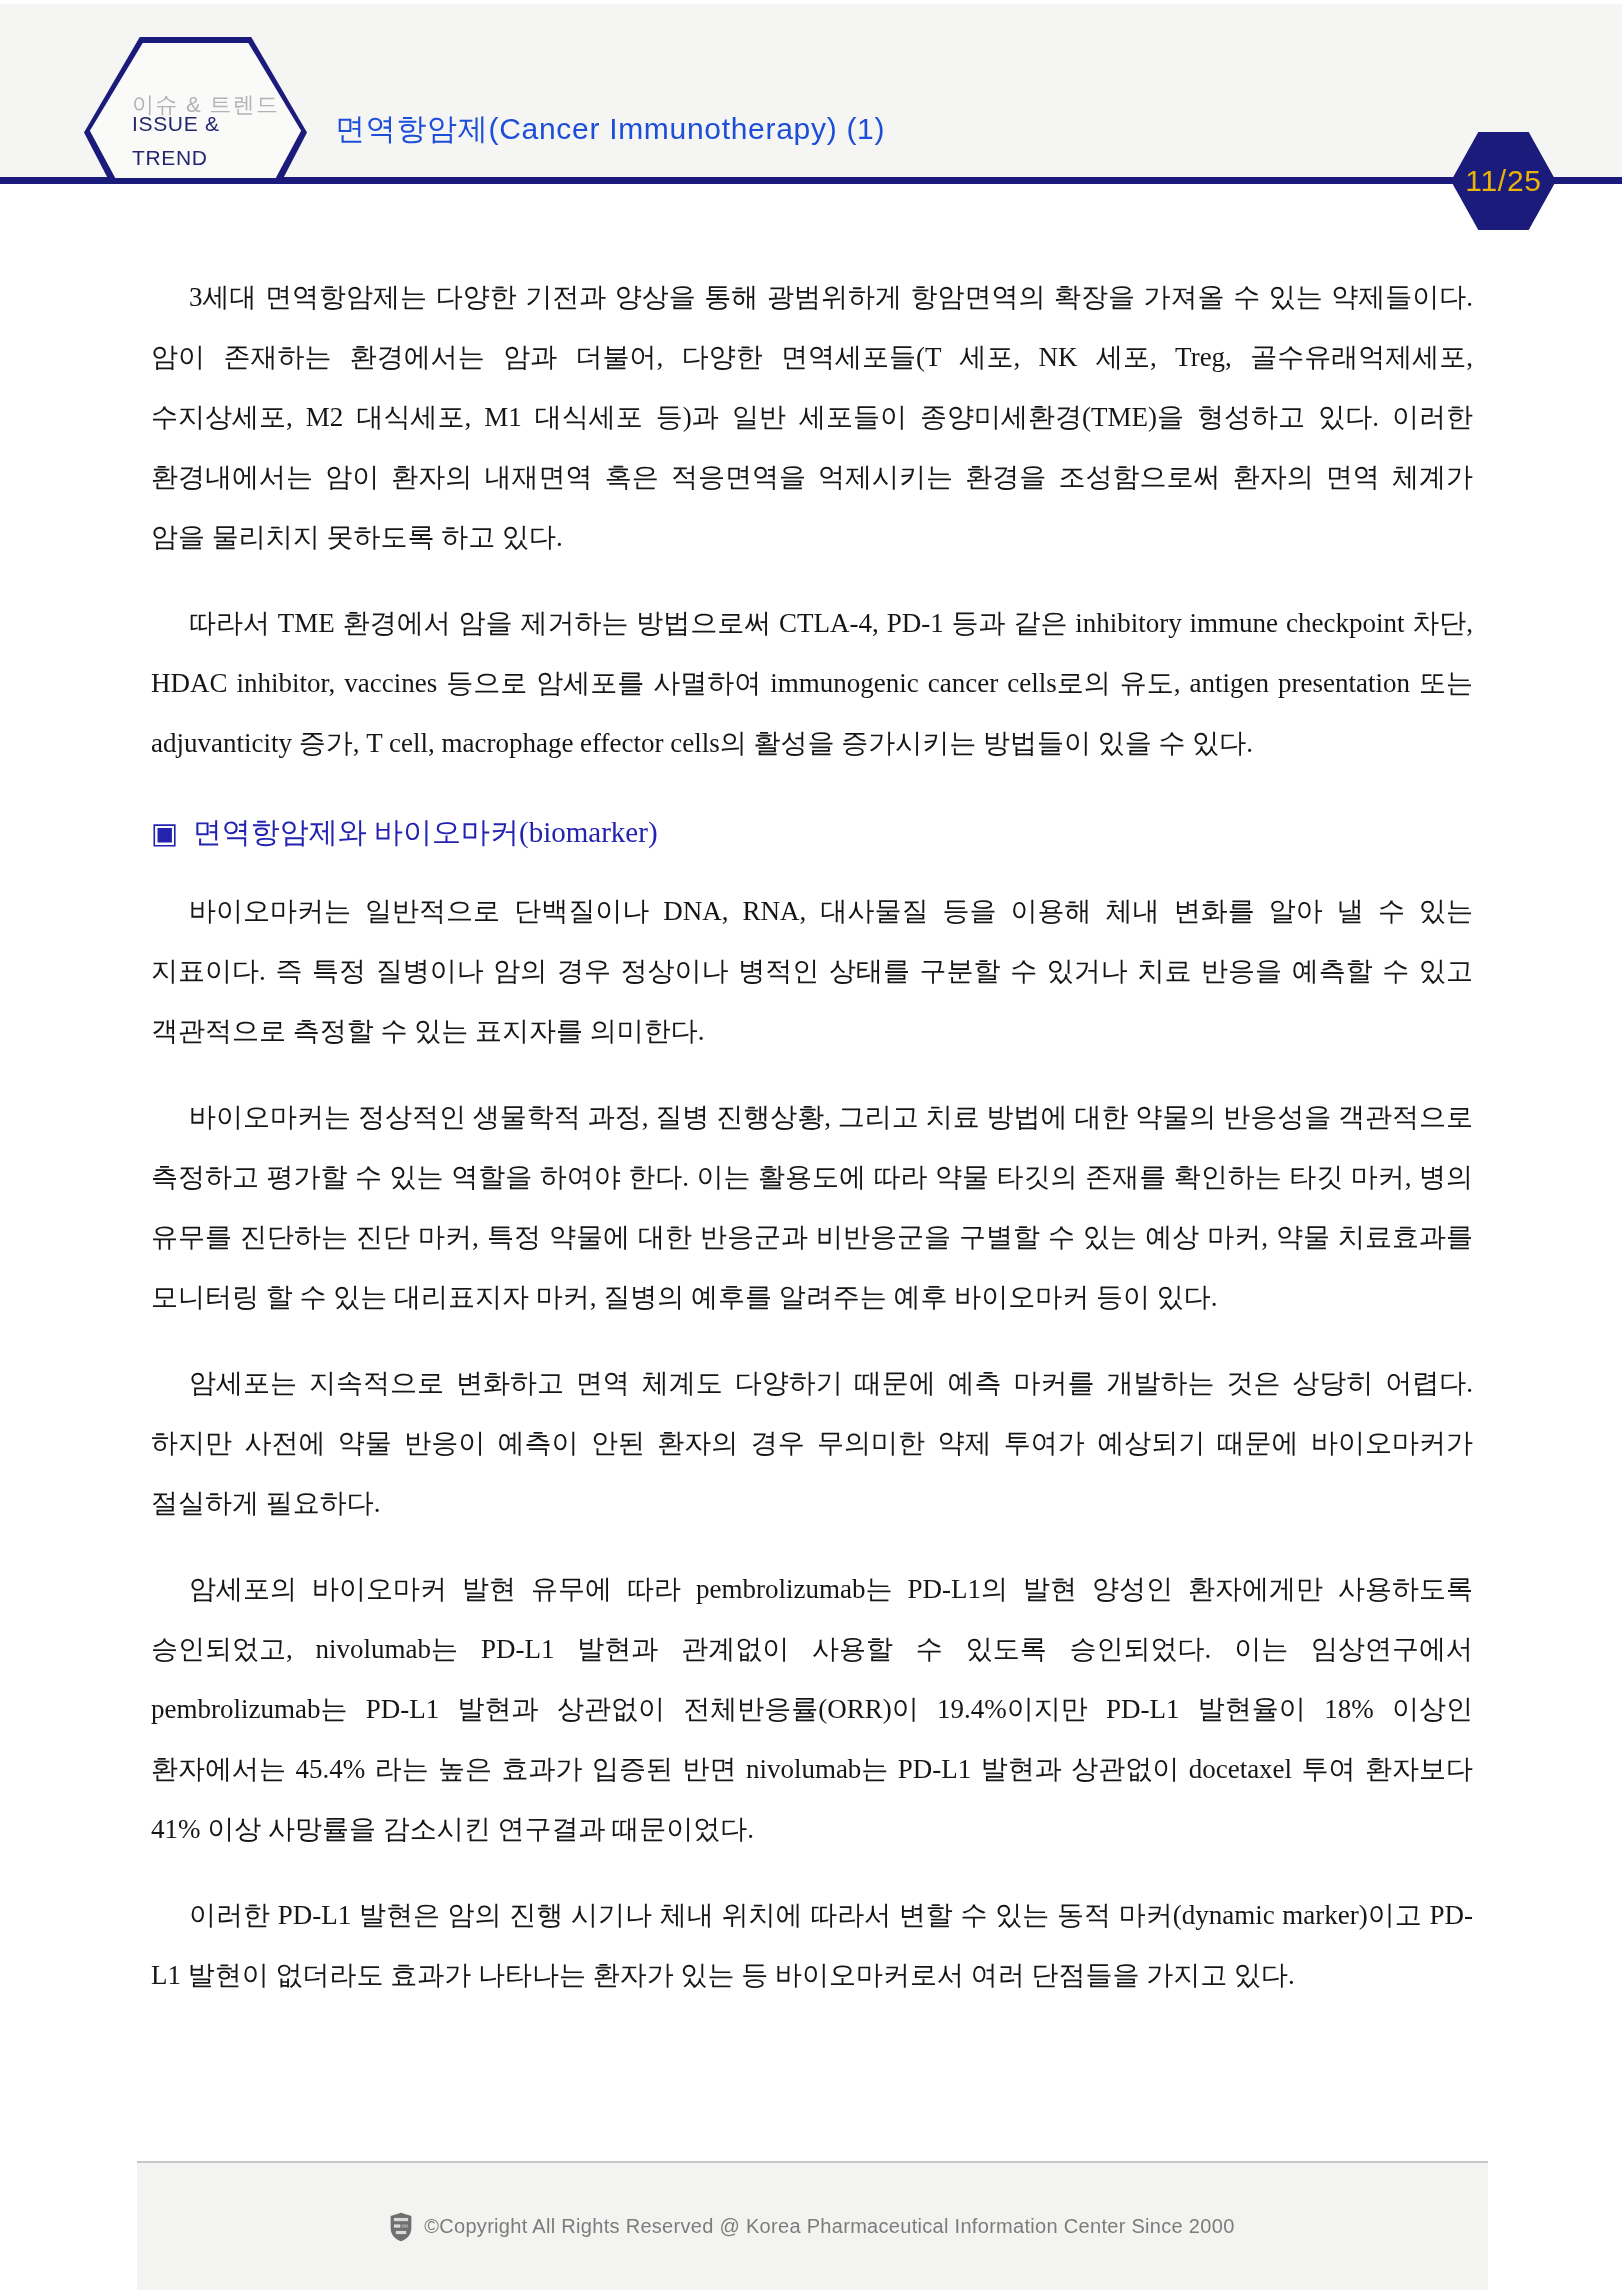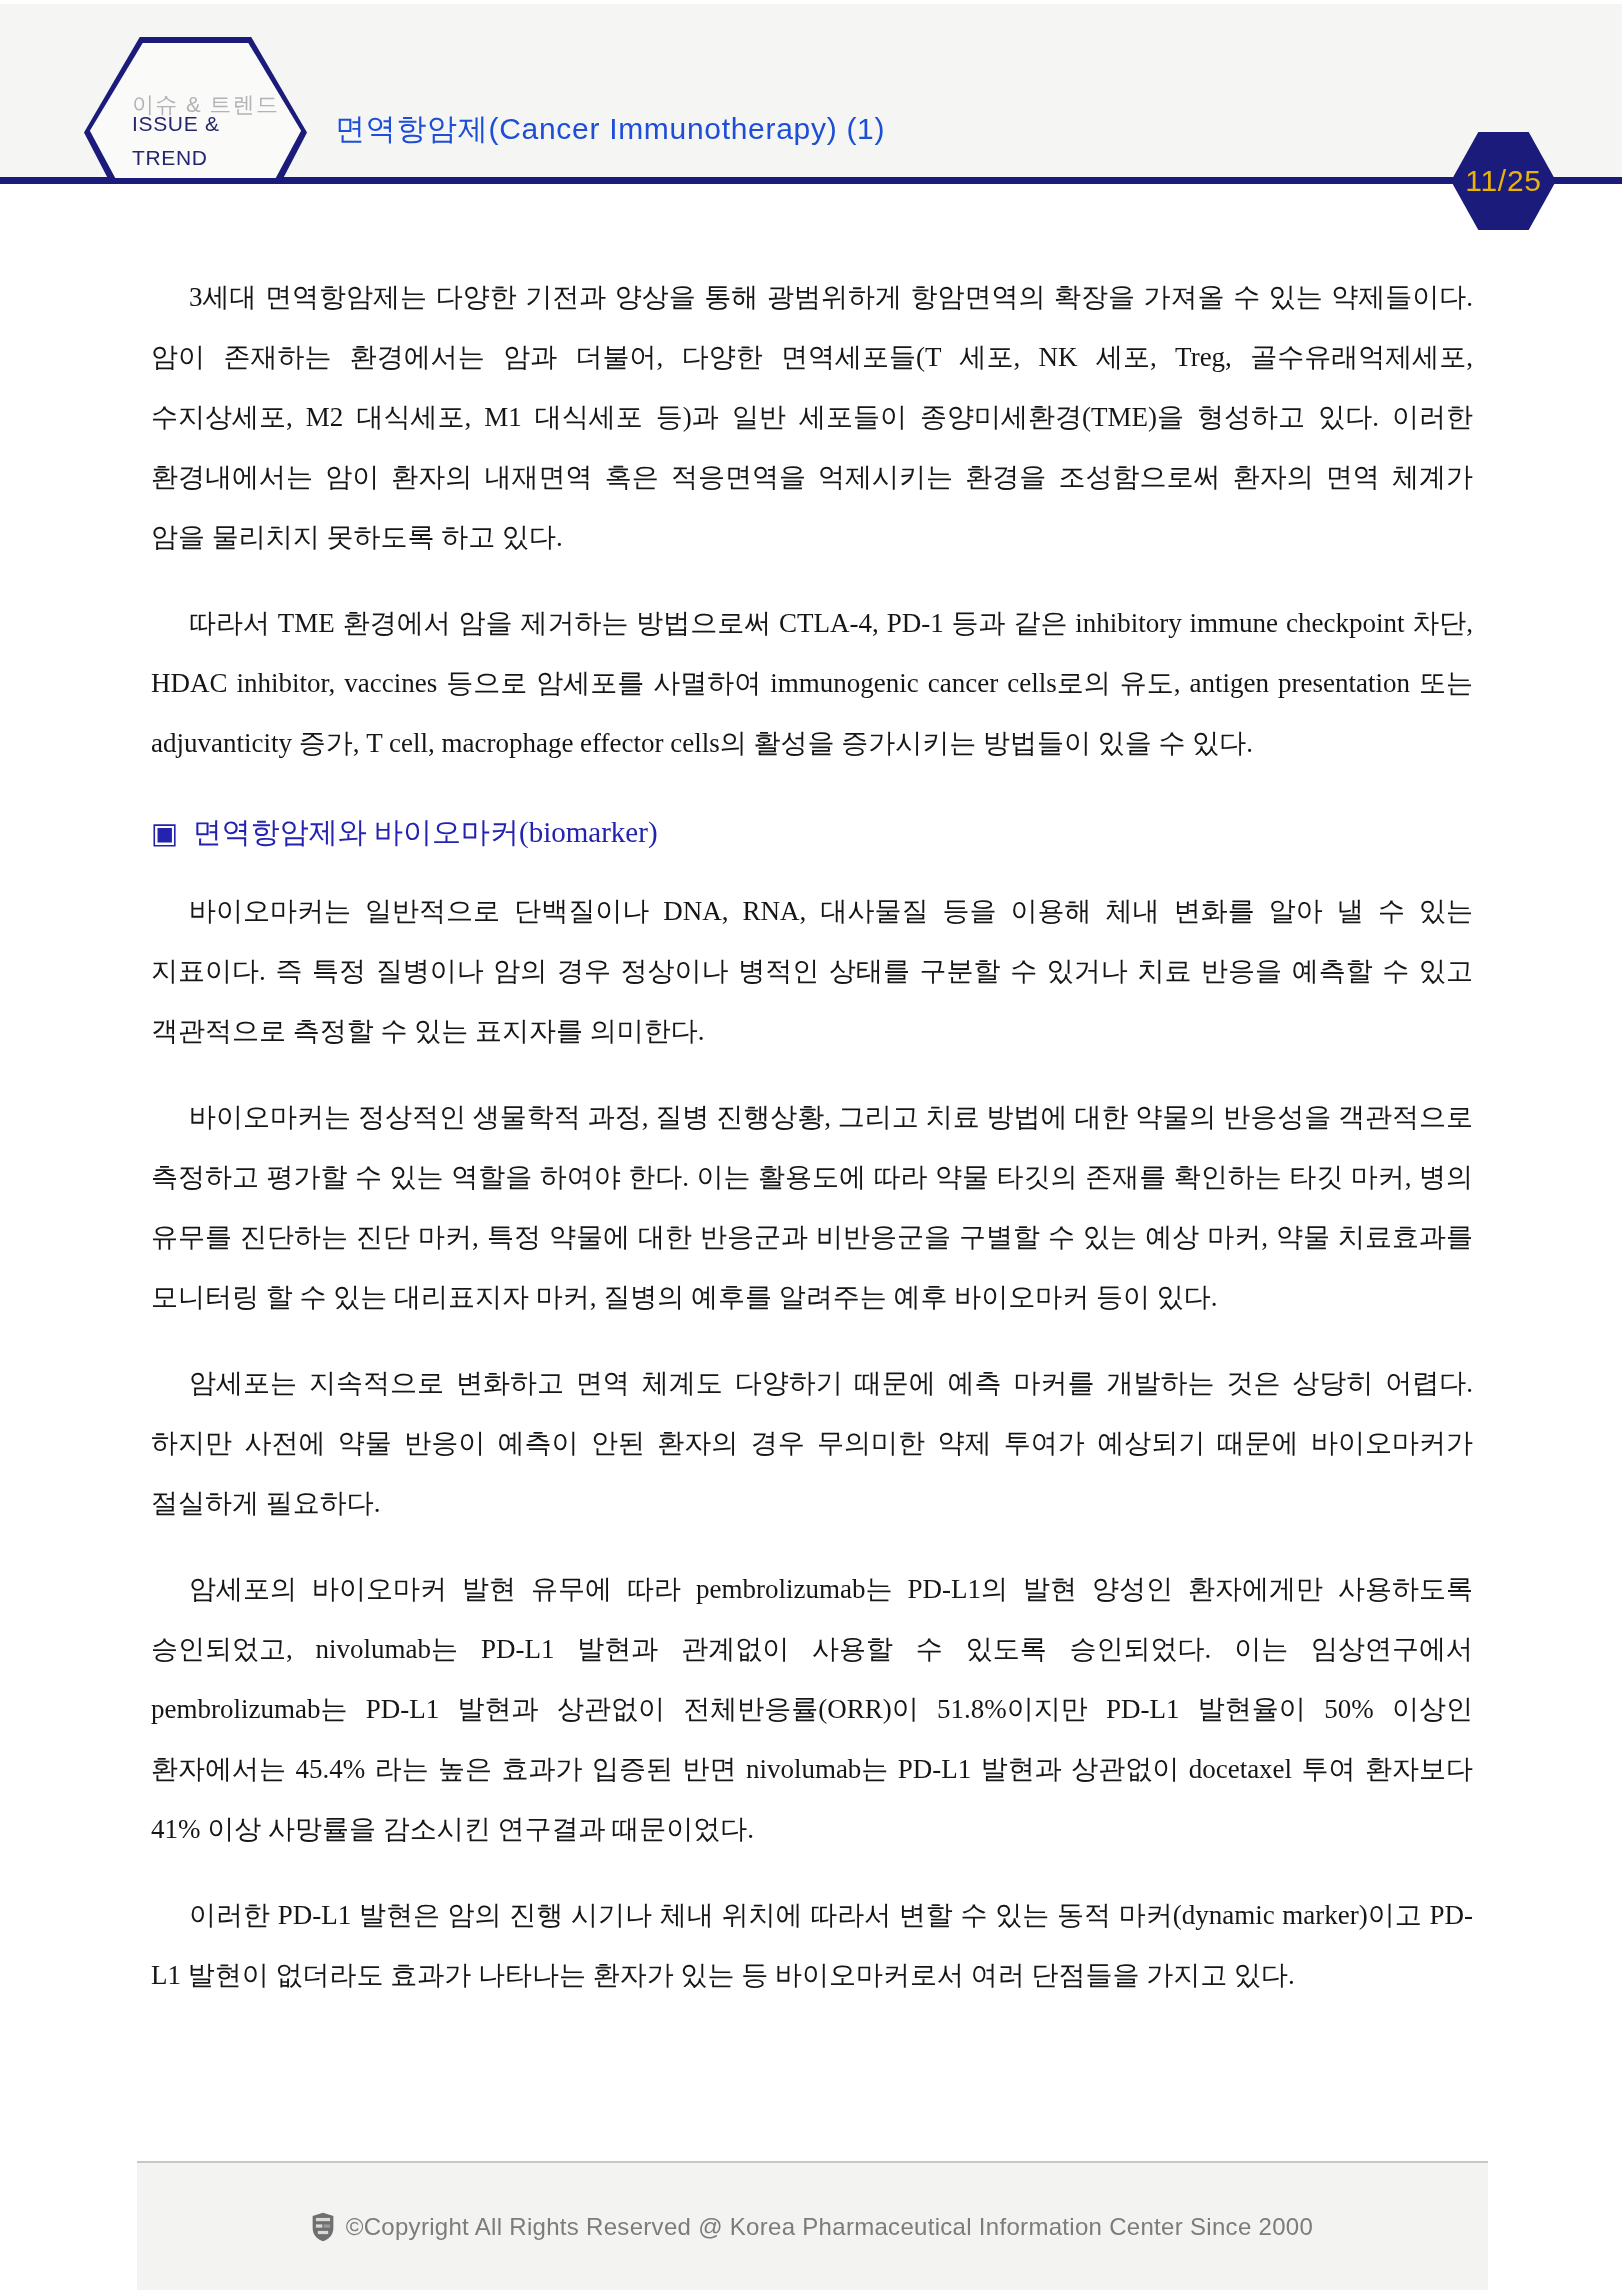--- a/index.html
+++ b/index.html
@@ -64,21 +64,21 @@
   .marker { font-family:"DejaVu Sans",sans-serif; font-size:29px; line-height:1; transform:translateY(1.3px); }
 
   
   .footer {
     position:absolute; left:137px; right:135px; top:2161px; height:127px;
     background:#f3f3f1; border-top:2.6px solid #c7c7c7;
     display:flex; align-items:center; justify-content:center; gap:11.8px;
   }
   .copyright {
     font-family:"Liberation Sans","DejaVu Sans",sans-serif;
-    font-size:24px; color:#7c7c7c; letter-spacing:0.3px;
+    font-size:20px; color:#7c7c7c; letter-spacing:0.3px;
   }
   .shield { display:inline-flex; }
 </style>
 </head>
 <body>
 
 <div class="page">
 
   <header>
     <div class="band"></div>
@@ -104,21 +104,21 @@
     <p class="body-p">따라서 TME 환경에서 암을 제거하는 방법으로써 CTLA-4, PD-1 등과 같은 inhibitory immune checkpoint 차단, HDAC inhibitor, vaccines 등으로 암세포를 사멸하여 immunogenic cancer cells로의 유도, antigen presentation 또는 adjuvanticity 증가, T cell, macrophage effector cells의 활성을 증가시키는 방법들이 있을 수 있다.</p>
 
     <h2 class="section-heading">
       <span class="marker">▣</span>
       <span>면역항암제와 바이오마커(biomarker)</span>
     </h2>
 
     <p class="body-p">바이오마커는 일반적으로 단백질이나 DNA, RNA, 대사물질 등을 이용해 체내 변화를 알아 낼 수 있는 지표이다. 즉 특정 질병이나 암의 경우 정상이나 병적인 상태를 구분할 수 있거나 치료 반응을 예측할 수 있고 객관적으로 측정할 수 있는 표지자를 의미한다.</p>
     <p class="body-p">바이오마커는 정상적인 생물학적 과정, 질병 진행상황, 그리고 치료 방법에 대한 약물의 반응성을 객관적으로 측정하고 평가할 수 있는 역할을 하여야 한다. 이는 활용도에 따라 약물 타깃의 존재를 확인하는 타깃 마커, 병의 유무를 진단하는 진단 마커, 특정 약물에 대한 반응군과 비반응군을 구별할 수 있는 예상 마커, 약물 치료효과를 모니터링 할 수 있는 대리표지자 마커, 질병의 예후를 알려주는 예후 바이오마커 등이 있다.</p>
     <p class="body-p">암세포는 지속적으로 변화하고 면역 체계도 다양하기 때문에 예측 마커를 개발하는 것은 상당히 어렵다. 하지만 사전에 약물 반응이 예측이 안된 환자의 경우 무의미한 약제 투여가 예상되기 때문에 바이오마커가 절실하게 필요하다.</p>
-    <p class="body-p">암세포의 바이오마커 발현 유무에 따라 pembrolizumab는 PD-L1의 발현 양성인 환자에게만 사용하도록 승인되었고, nivolumab는 PD-L1 발현과 관계없이 사용할 수 있도록 승인되었다. 이는 임상연구에서 pembrolizumab는 PD-L1 발현과 상관없이 전체반응률(ORR)이 51.8%이지만 PD-L1 발현율이 50% 이상인 환자에서는 45.4% 라는 높은 효과가 입증된 반면 nivolumab는 PD-L1 발현과 상관없이 docetaxel 투여 환자보다 41% 이상 사망률을 감소시킨 연구결과 때문이었다.</p>
+    <p class="body-p">암세포의 바이오마커 발현 유무에 따라 pembrolizumab는 PD-L1의 발현 양성인 환자에게만 사용하도록 승인되었고, nivolumab는 PD-L1 발현과 관계없이 사용할 수 있도록 승인되었다. 이는 임상연구에서 pembrolizumab는 PD-L1 발현과 상관없이 전체반응률(ORR)이 19.4%이지만 PD-L1 발현율이 18% 이상인 환자에서는 45.4% 라는 높은 효과가 입증된 반면 nivolumab는 PD-L1 발현과 상관없이 docetaxel 투여 환자보다 41% 이상 사망률을 감소시킨 연구결과 때문이었다.</p>
     <p class="body-p">이러한 PD-L1 발현은 암의 진행 시기나 체내 위치에 따라서 변할 수 있는 동적 마커(dynamic marker)이고 PD-L1 발현이 없더라도 효과가 나타나는 환자가 있는 등 바이오마커로서 여러 단점들을 가지고 있다.</p>
   </main>
 
   <footer class="footer">
     <span class="shield">
       <svg width="22" height="30" viewBox="0 0 34 46" aria-hidden="true">
         <path d="M17 1 L33 6 V24 C33 36 25 42 17 45 C9 42 1 36 1 24 V6 Z" fill="#6f6f6f"></path>
         <rect x="6" y="9" width="22" height="5" fill="#dadada"></rect>
         <rect x="6" y="19" width="10" height="5" fill="#dadada"></rect>
         <rect x="18" y="19" width="10" height="5" fill="#9a9a9a"></rect>

